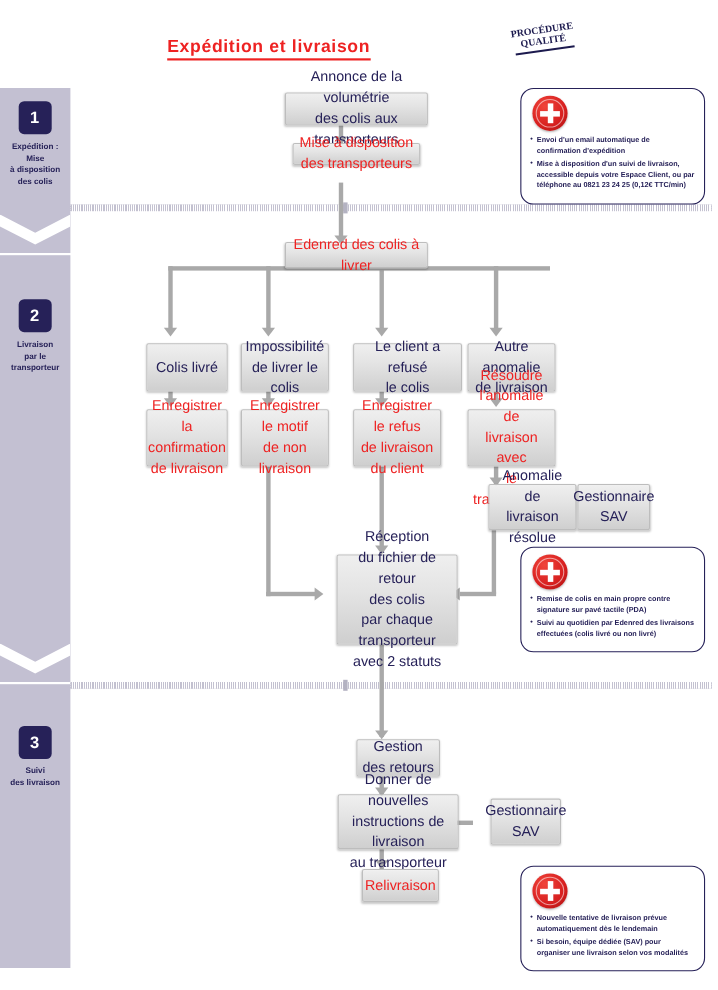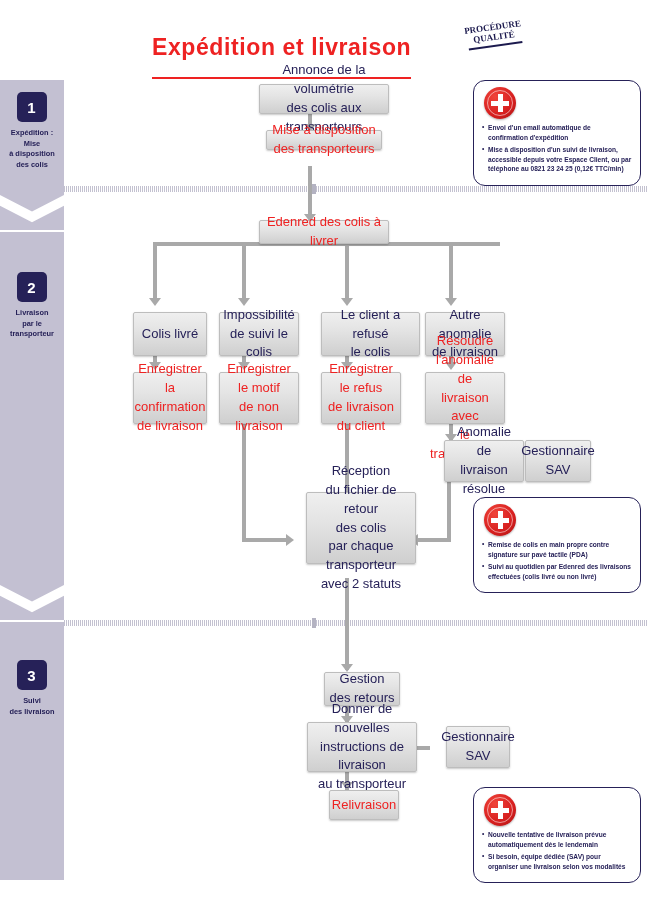--- a/index.html
+++ b/index.html
@@ -35,23 +35,23 @@
   }
   .rail-label {
     position: absolute; left: 0; width: 64px;
     text-align: center; color: #262158;
     font-size: 7.4px; font-weight: bold; line-height: 1.45;
   }
 
   
   .title-wrap { position: absolute; left: 152px; top: 34px; }
   .title {
-    color: #ee2222; font-size: 23px; font-weight: bold;
+    color: #ee2222; font-size: 16px; font-weight: bold;
     letter-spacing: 0.6px; white-space: nowrap;
-    border-bottom: 2.5px solid #ee2222; padding-bottom: 16px;
+    border-bottom: 2.5px solid #ee2222; padding-bottom: 1px;
   }
   .badge-q {
     position: absolute; left: 313px; top: -12px;
     transform: rotate(-8deg);
     text-align: center; color: #1c1a4e;
     font-size: 9px; font-weight: bold; line-height: 1.15;
     font-family: "Liberation Serif", serif;
   }
   .badge-q .ul { display:block; width: 54px; height: 2px; background: #1c1a4e; margin: 2px auto 0; }
 
@@ -218,21 +218,21 @@
 <div class="box navy" style="left:243px; top:84px; width:130px; height:30px; white-space:pre-line">Annonce de la volumétrie
 des colis aux transporteurs</div>
 
 <div class="box red" style="left:250px; top:130px; width:116px; height:20px; white-space:pre-line">Mise à disposition
 des transporteurs</div>
 
 <div class="box red" style="left:243px; top:220px; width:130px; height:24px">Edenred des colis à livrer</div>
 
 <div class="box navy" style="left:117px; top:312px; width:74px; height:44px; white-space:pre-line">Colis livré</div>
 <div class="box navy" style="left:203px; top:312px; width:80px; height:44px; white-space:pre-line">Impossibilité
-de suivi le colis</div>
+de livrer le colis</div>
 <div class="box navy" style="left:305px; top:312px; width:99px; height:44px; white-space:pre-line">Le client a refusé
 le colis</div>
 <div class="box navy" style="left:409px; top:312px; width:80px; height:44px; white-space:pre-line">Autre anomalie
 de livraison</div>
 
 <div class="box red" style="left:117px; top:372px; width:74px; height:52px; white-space:pre-line">Enregistrer
 la confirmation
 de livraison</div>
 <div class="box red" style="left:203px; top:372px; width:80px; height:52px; white-space:pre-line">Enregistrer
 le motif
@@ -244,21 +244,21 @@
 <div class="box red" style="left:409px; top:372px; width:80px; height:52px; white-space:pre-line">Résoudre
 l'anomalie de
 livraison avec
 le transporteur</div>
 
 <div class="box navy" style="left:428px; top:440px; width:80px; height:42px; white-space:pre-line">Anomalie de
 livraison résolue</div>
 <div class="box navy" style="left:509px; top:440px; width:66px; height:42px; white-space:pre-line">Gestionnaire
 SAV</div>
 
-<div class="box navy" style="left:290px; top:492px; width:110px; height:72px; white-space:pre-line">Réception
+<div class="box navy" style="left:290px; top:504px; width:110px; height:82px; white-space:pre-line">Réception
 du fichier de retour
 des colis
 par chaque transporteur
 avec 2 statuts</div>
 
 <div class="box navy" style="left:308px; top:672px; width:76px; height:34px; white-space:pre-line">Gestion
 des retours</div>
 
 <div class="box navy" style="left:291px; top:722px; width:110px; height:50px; white-space:pre-line">Donner de nouvelles
 instructions de livraison

